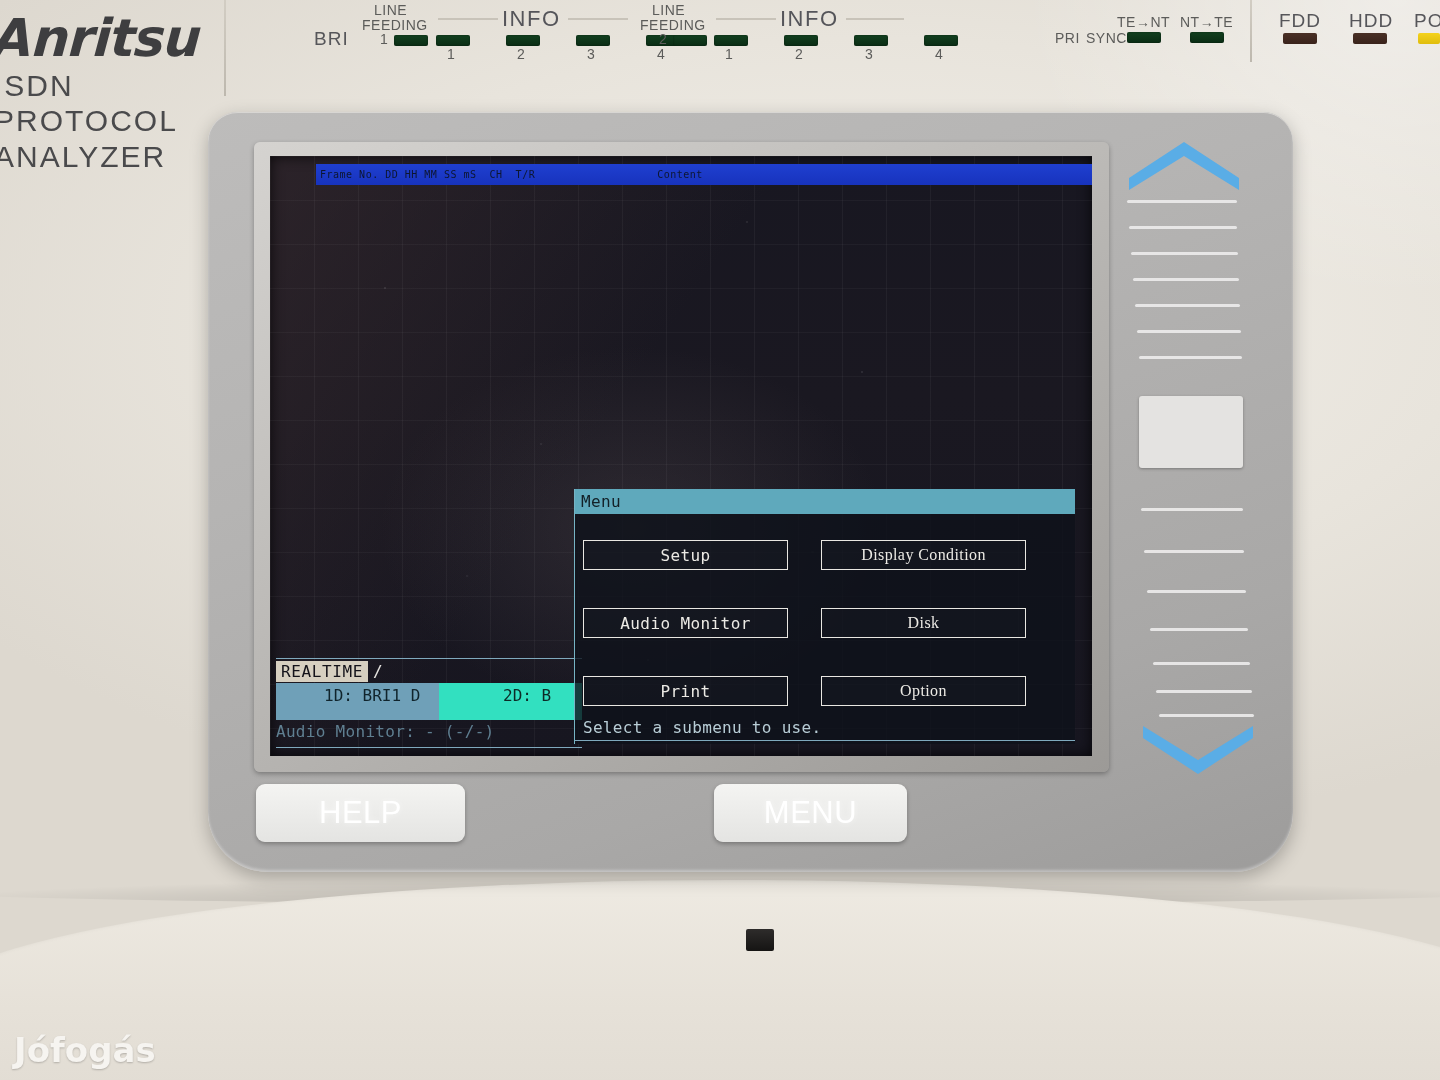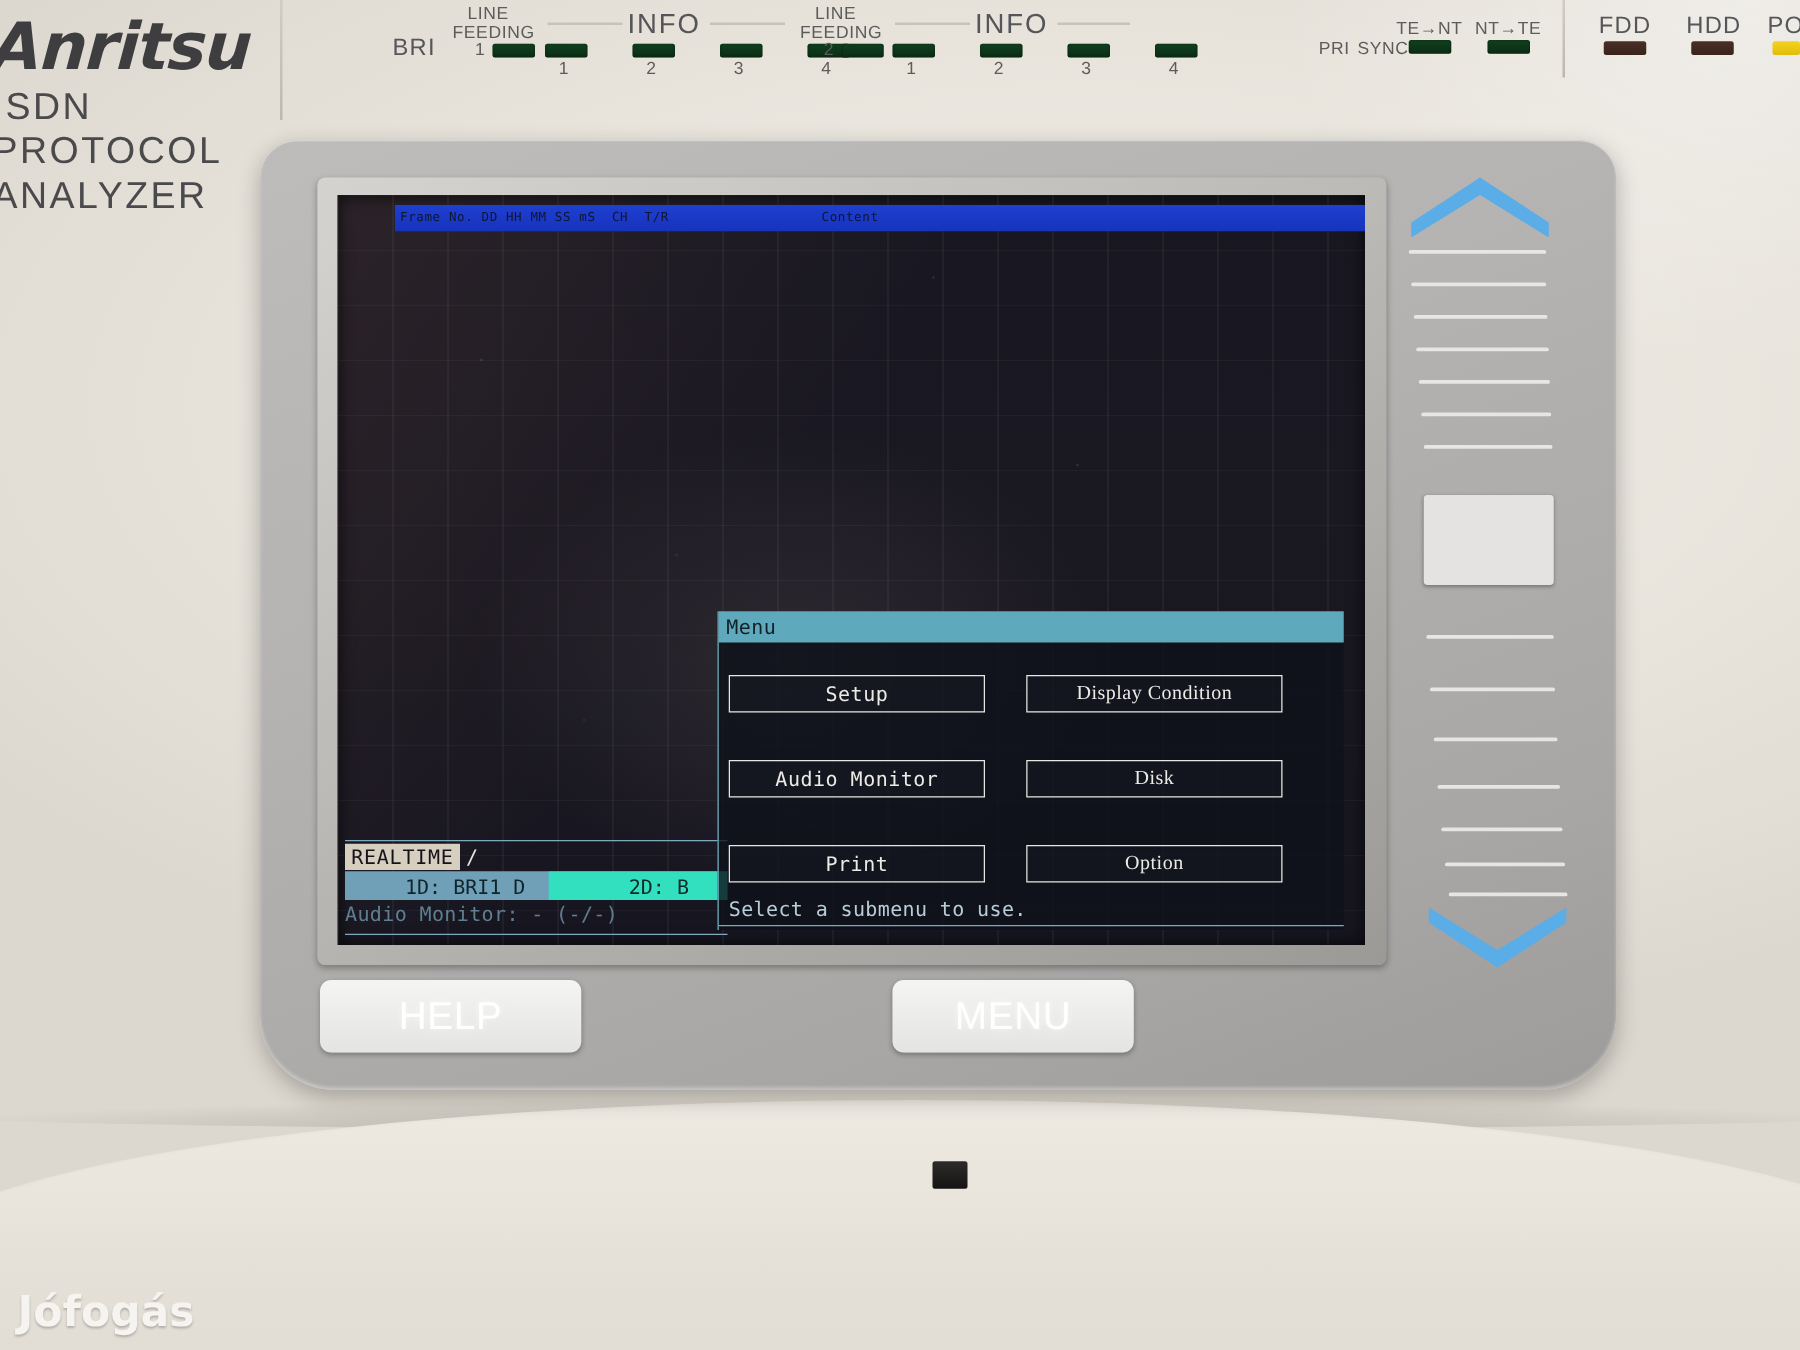--- a/index.html
+++ b/index.html
@@ -108,21 +108,21 @@
   }
   #lcd-header .c1{padding-left:4px;}
   #lcd-header .c2{padding-left:122px;}
 
   
   #status{position:absolute;left:6px;bottom:8px;width:306px;}
   #st-mode{height:24px;display:flex;align-items:center;font-size:16px;}
   #st-mode .rt{background:#d6cfc0;color:#14131a;padding:1px 5px;letter-spacing:.6px;}
   #st-mode .sl{color:#e8e6e2;padding:0 5px;}
   #st-mode .hs{color:#e8e6e2;letter-spacing:.6px;margin-top:40px;}
-  #st-ch{height:23px;position:relative;background:#6fa0b8;overflow:hidden;}
+  #st-ch{height:37px;position:relative;background:#6fa0b8;overflow:hidden;}
   #st-ch .hl{position:absolute;left:163px;top:0;width:143px;height:100%;background:#32e0c0;}
   #st-ch .d1{position:absolute;left:48px;top:3px;font-size:16px;color:#10242c;}
   #st-ch .d2{position:absolute;left:227px;top:3px;font-size:16px;color:#0d2a26;}
   #st-audio{height:24px;font-size:16px;color:#5f7f91;letter-spacing:.3px;padding-top:2px;}
   #status .topline{height:1px;background:#7fa9bd;}
   #status .botline{height:1px;background:#7fa9bd;margin-top:1px;}
 
   
   #menu-dlg{
     position:absolute;left:304px;top:333px;width:500px;height:255px;

